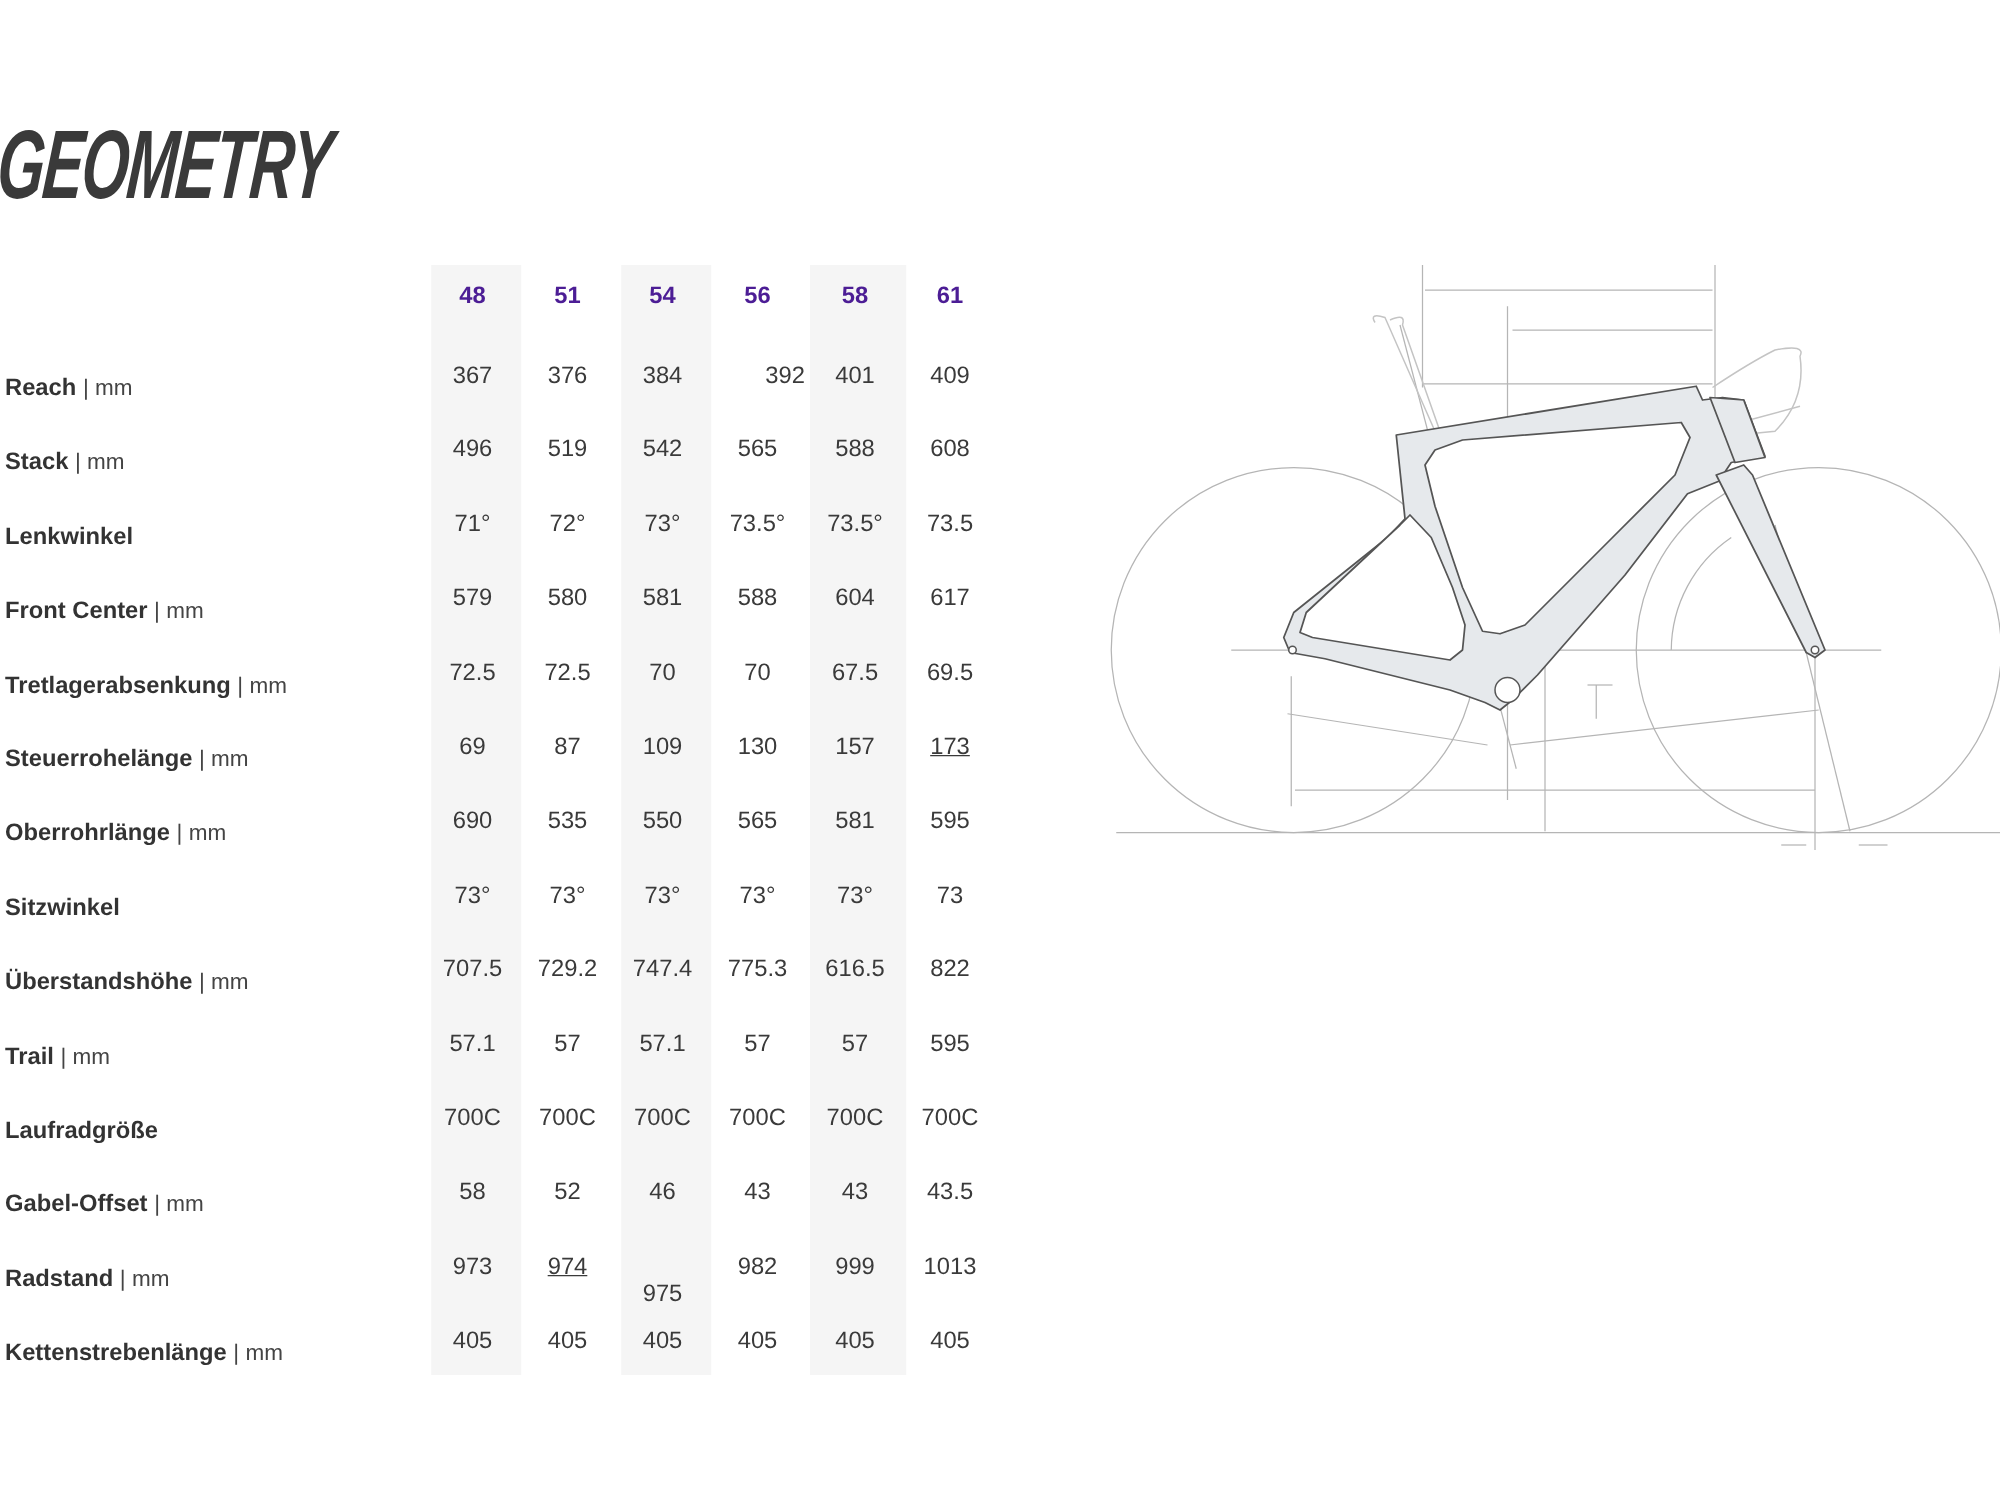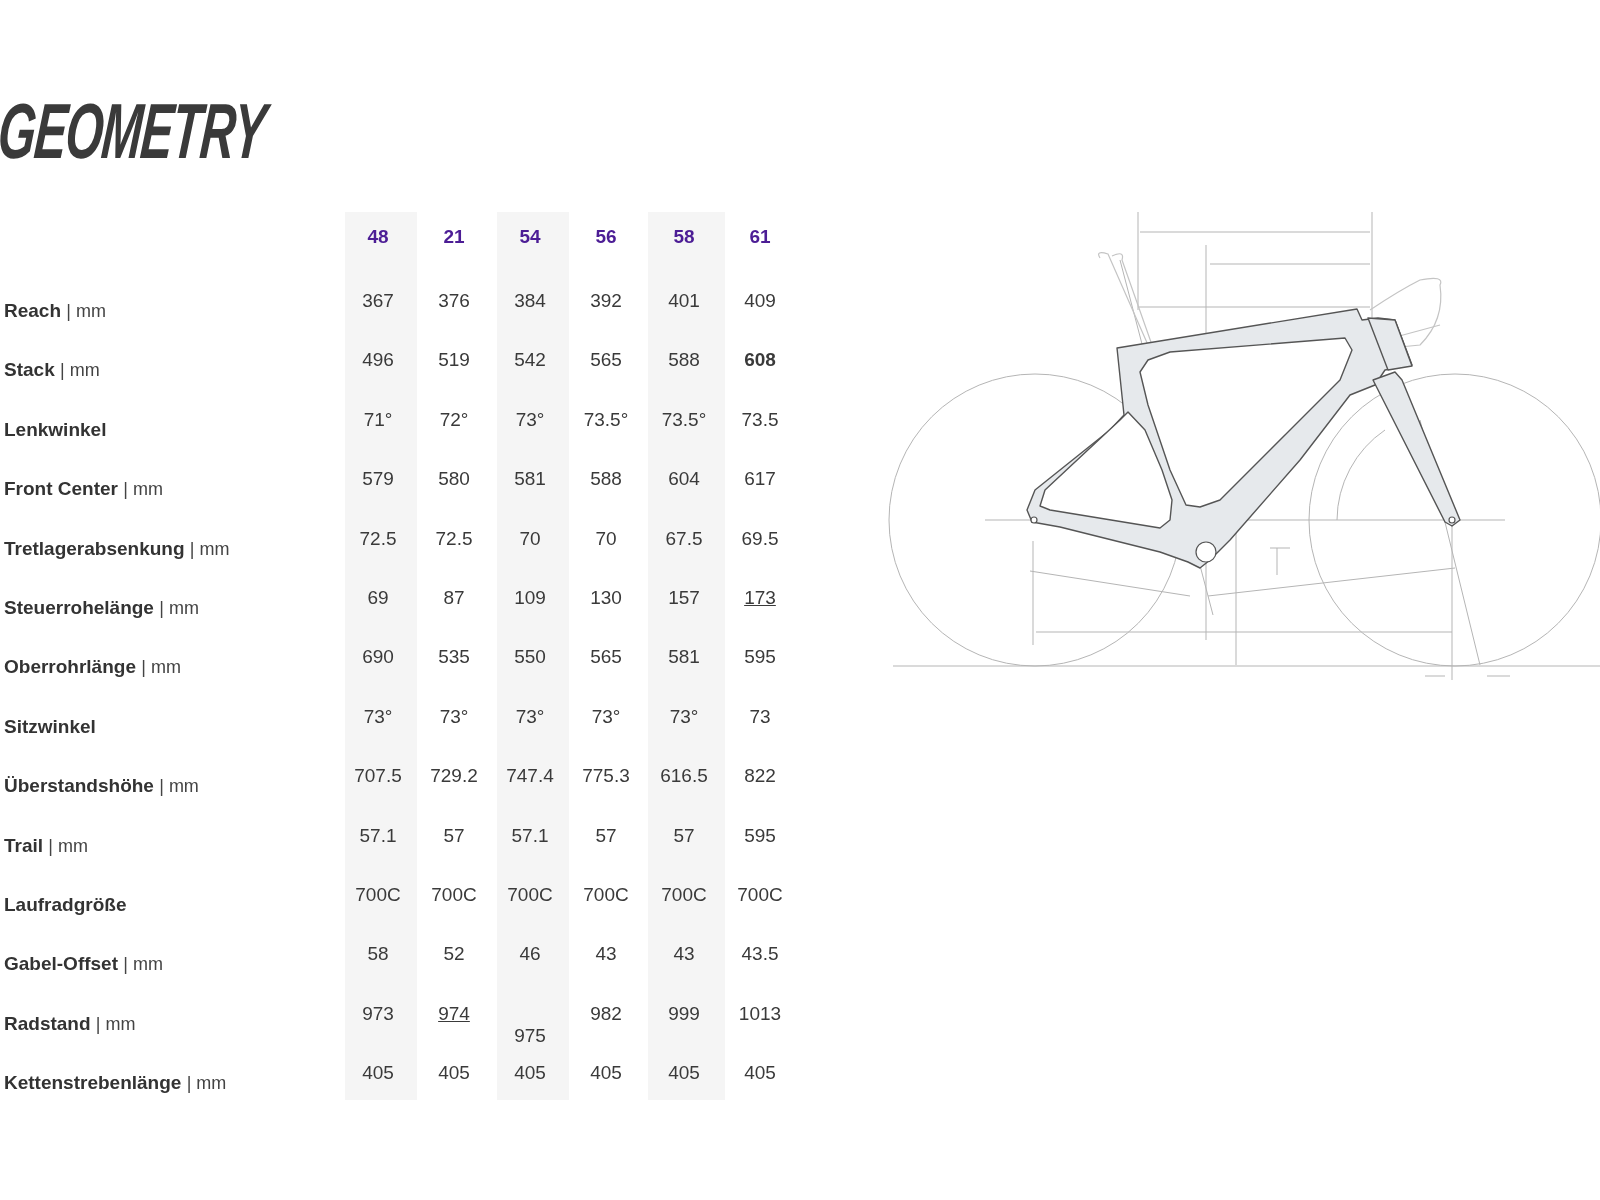--- a/index.html
+++ b/index.html
@@ -27,46 +27,46 @@
 <div class="title">GEOMETRY</div>
 
 <div class="stripe" style="left:345px;width:72px;"></div>
 <div class="stripe" style="left:497px;width:72px;"></div>
 <div class="stripe" style="left:648px;width:77px;"></div>
 
 <div class="table">
 
   <div class="row hdr" style="top: 0px; height: 50px;">
     <span class="cell" style="left:340px;">48</span>
-    <span class="cell" style="left:416px;">21</span>
+    <span class="cell" style="left:416px;">51</span>
     <span class="cell" style="left:492px;">54</span>
     <span class="cell" style="left:568px;">56</span>
     <span class="cell" style="left:646px;">58</span>
     <span class="cell" style="left:722px;">61</span>
   </div>
 </div>
 
 <div id="rows">
     <div class="row" style="top: 272px;">
       <span class="label"><b>Reach</b> <span class="unit">| mm</span></span>
       <span class="cell" style="left: 340px;">367</span>
       <span class="cell" style="left: 416px;">376</span>
       <span class="cell" style="left: 492px;">384</span>
-      <span class="cell" style="left: 568px;">392</span>
+      <span class="cell" style="left: 568px; text-align: right;">392</span>
       <span class="cell" style="left: 646px;">401</span>
       <span class="cell" style="left: 722px;">409</span>
     </div>
     <div class="row" style="top: 331.4px;">
       <span class="label"><b>Stack</b> <span class="unit">| mm</span></span>
       <span class="cell" style="left: 340px;">496</span>
       <span class="cell" style="left: 416px;">519</span>
       <span class="cell" style="left: 492px;">542</span>
       <span class="cell" style="left: 568px;">565</span>
       <span class="cell" style="left: 646px;">588</span>
-      <span class="cell" style="left: 722px; font-weight: bold;">608</span>
+      <span class="cell" style="left: 722px;">608</span>
     </div>
     <div class="row" style="top: 390.8px;">
       <span class="label"><b>Lenkwinkel</b> <span class="unit"></span></span>
       <span class="cell" style="left: 340px;">71°</span>
       <span class="cell" style="left: 416px;">72°</span>
       <span class="cell" style="left: 492px;">73°</span>
       <span class="cell" style="left: 568px;">73.5°</span>
       <span class="cell" style="left: 646px;">73.5°</span>
       <span class="cell" style="left: 722px;">73.5</span>
     </div>

